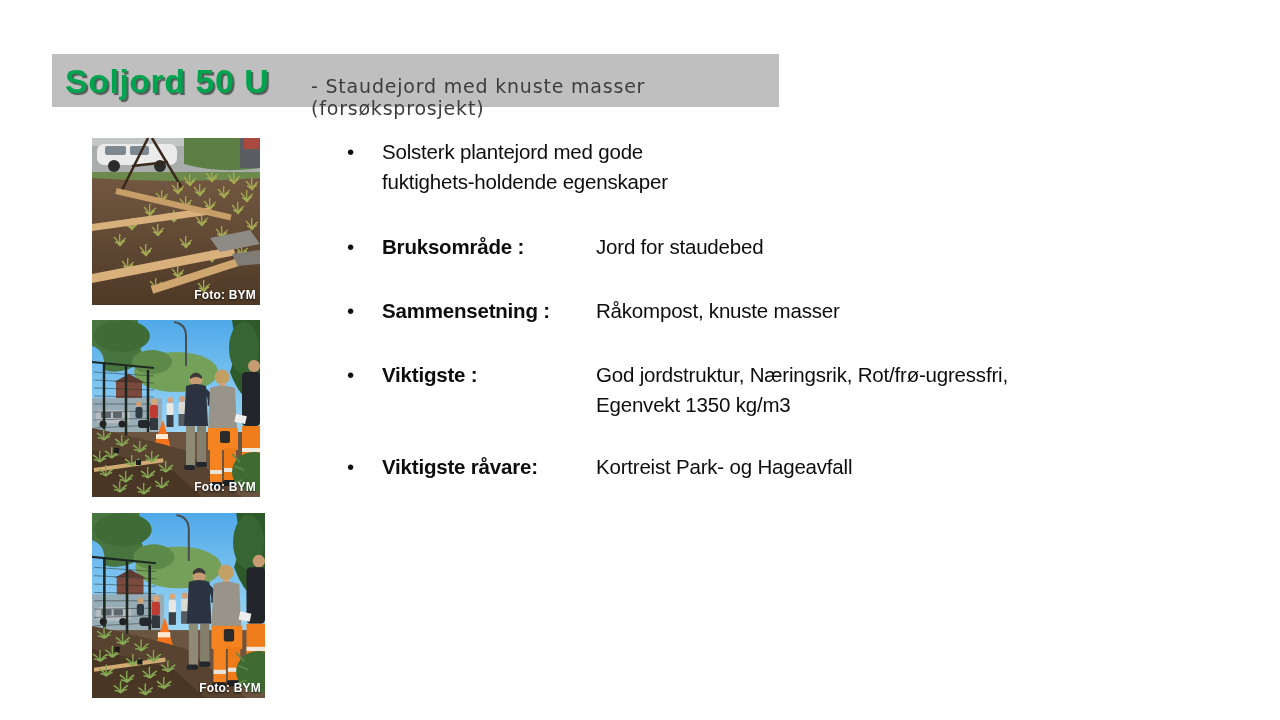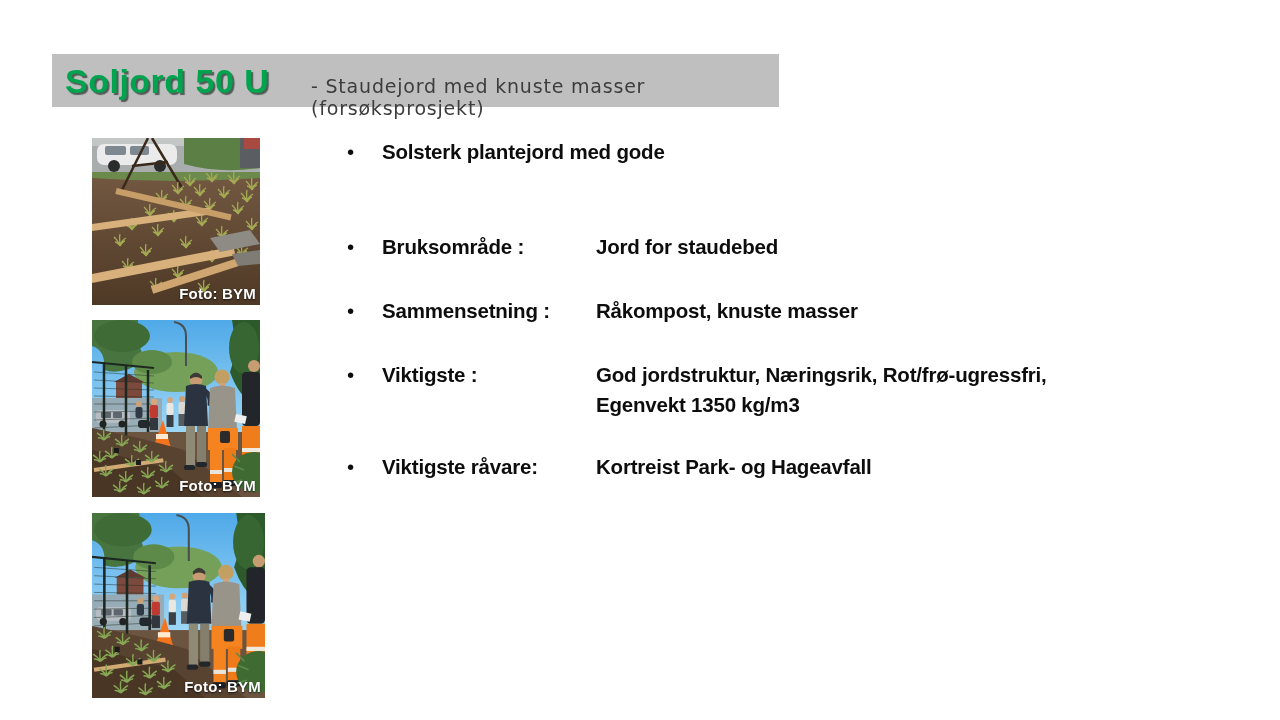--- a/index.html
+++ b/index.html
@@ -26,37 +26,37 @@
     display:flex; align-items:center;
     font-size:19px; color:#3d3d3d; letter-spacing:0.8px;
     font-family:"DejaVu Sans", cursive;
   }
 
   
   .photo { position:absolute; margin:0; overflow:hidden; background:#6b5440; }
   .photo svg { display:block; width:100%; height:100%; }
   .photo figcaption {
     position:absolute; right:4px; bottom:3px;
-    color:#ffffff; font-weight:bold; font-size:15px;
+    color:#ffffff; font-weight:bold; font-size:12px;
     text-shadow:0 1px 2px rgba(0,0,0,0.75); letter-spacing:0.2px;
   }
   .photo1 { left:92px; top:138px; width:168px; height:167px; }
   .photo2 { left:92px; top:320px; width:168px; height:177px; }
   .photo3 { left:92px; top:513px; width:173px; height:185px; }
 
   
   .bullets { list-style:none; margin:0; padding:0; }
   .bullet-row {
     position:absolute; left:344px; width:910px;
     display:grid; grid-template-columns:38px 214px auto;
     font-size:20.5px; line-height:30px; color:#0d0d0d; letter-spacing:-0.2px;
   }
   .bullet-row .dot   { text-align:left; padding-left:3px; }
   .bullet-row .label { font-weight:700; }
-  .bullet-row .value div { white-space:nowrap;font-weight:bold; }
+  .bullet-row .value div { white-space:nowrap; }
   .row1 { top:137px; }
   .row2 { top:232px; }
   .row3 { top:296px; }
   .row4 { top:360px; }
   .row5 { top:452px; }
 </style>
 </head>
 <body>
 
 <div class="slide">
@@ -266,20 +266,21 @@
       <use href="#scene-people"></use>
     </svg>
     <figcaption>Foto: BYM</figcaption>
   </figure>
 
   <ul class="bullets">
     <li class="bullet-row row1">
       <span class="dot">•</span>
       <span class="value">
         <div>Solsterk plantejord med gode</div>
+        <div>fuktighets-holdende egenskaper</div>
       </span>
     </li>
     <li class="bullet-row row2">
       <span class="dot">•</span>
       <span class="label">Bruksområde :</span>
       <span class="value">
         <div>Jord for staudebed</div>
       </span>
     </li>
     <li class="bullet-row row3">

